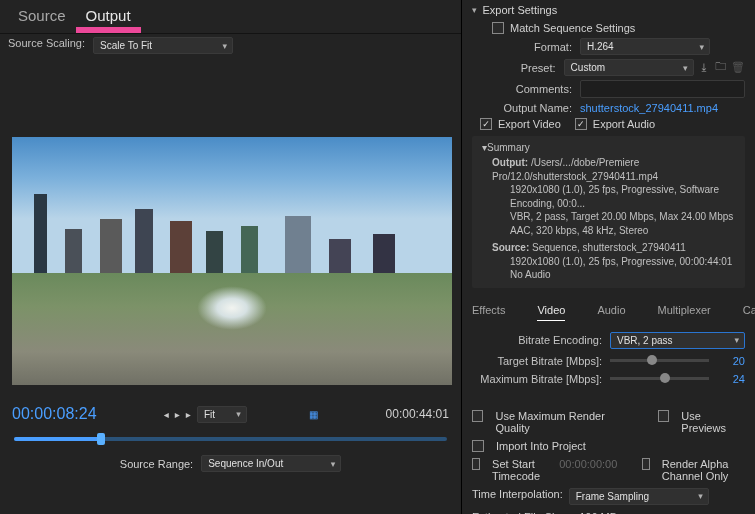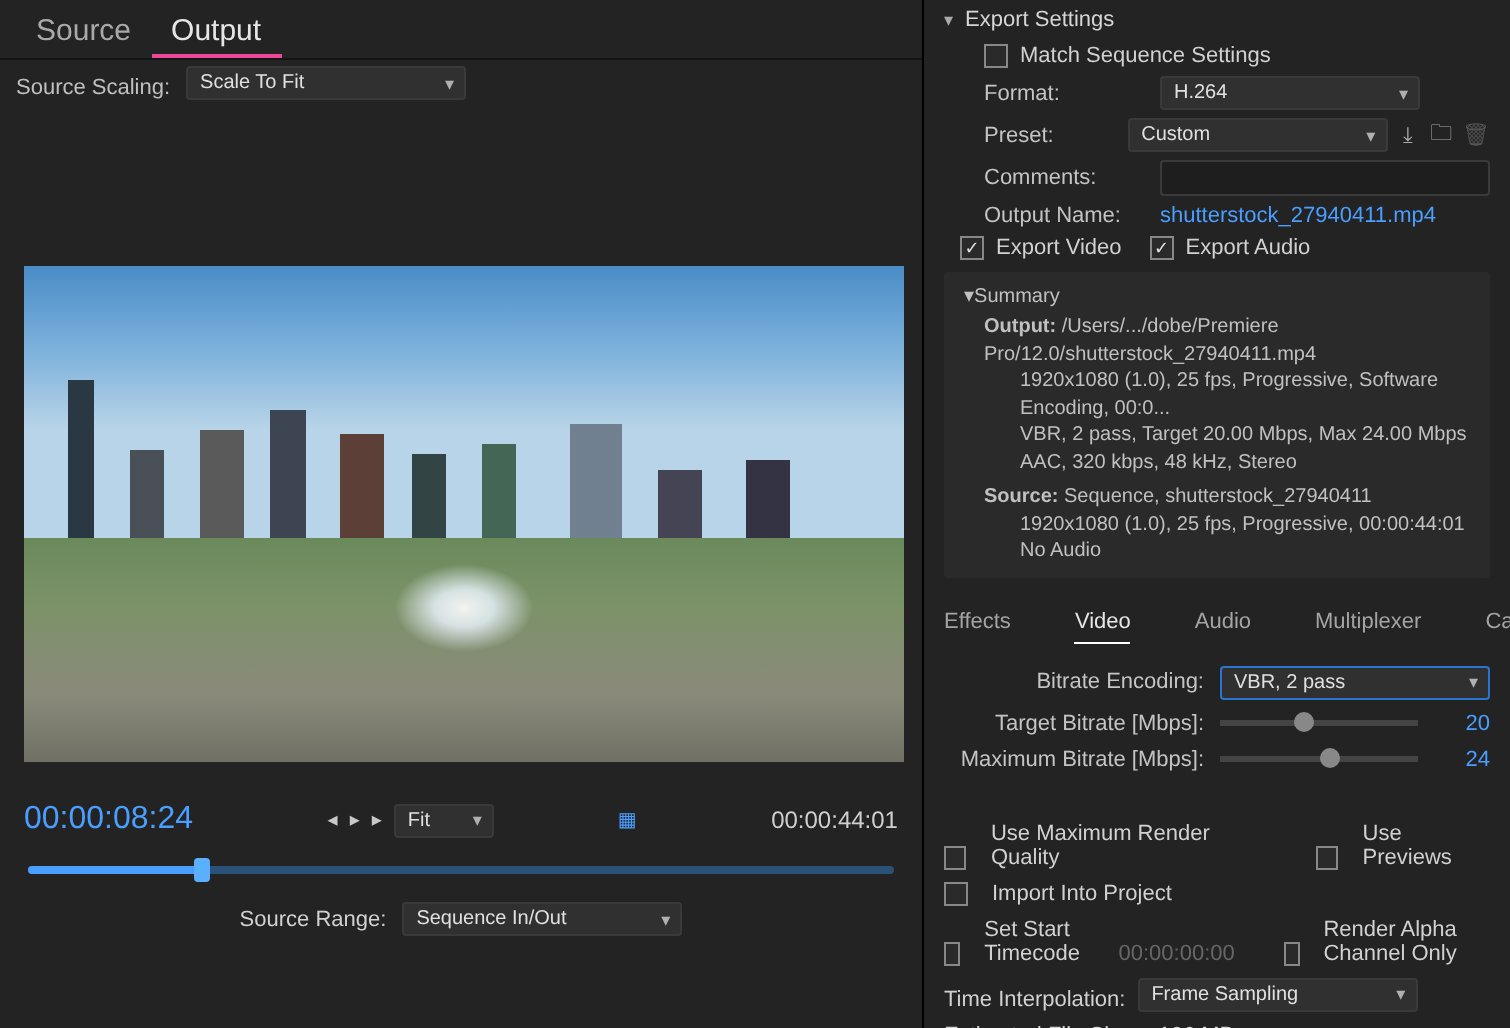--- a/index.html
+++ b/index.html
@@ -2,22 +2,22 @@
 <html><head>
 <meta charset="utf-8">
 <style>
 * { margin: 0; padding: 0; box-sizing: border-box; }
 body { background: #232323; color: #d1d1d1; font-family: -apple-system, "Segoe UI", sans-serif; font-size: 11px; width: 755px; height: 514px; overflow: hidden; }
 .app { display: flex; height: 100%; }
 .left { width: 462px; background: #232323; display: flex; flex-direction: column; border-right: 1px solid #000; }
 .right { flex: 1; background: #232323; display: flex; flex-direction: column; overflow: hidden; }
 .tabs { display: flex; padding: 4px 8px 0; border-bottom: 1px solid #131313; font-size: 15px; }
 .tab { padding: 3px 10px; color: #a8a8a8; cursor: pointer; }
-.tab.active { color: #e6e6e6; border-bottom: 2px solid #ec4899; }
-.row { display: flex; align-items: flex-end; padding: 3px 8px; font-size: 11px; }
+.tab.active { color: #e6e6e6; border-bottom: 6px solid #ec4899; }
+.row { display: flex; align-items: flex-start; padding: 3px 8px; font-size: 11px; }
 .row .lbl { color: #c0c0c0; margin-right: 8px; }
 .select { background: #303030; border: 1px solid #3a3a3a; color: #e0e0e0; padding: 2px 20px 2px 6px; position: relative; font-size: 10px; min-width: 100px; border-radius: 2px; display: inline-flex; align-items: center; }
 .select.wide { min-width: 140px; }
 .select::after { content: "▾"; position: absolute; right: 5px; font-size: 9px; color: #b0b0b0; }
 .select.blue-border { border-color: #2a75d1; }
 .preview { flex: 0 0 auto; padding: 80px 12px 10px; }
 .preview-img { width: 440px; height: 248px; position: relative; overflow: hidden; }
 .sky { position: absolute; width: 100%; height: 55%; background: linear-gradient(#4a8cc7 0%, #7bb0db 30%, #b8d4e8 60%); }
 .ground { position: absolute; bottom: 0; width: 100%; height: 45%; background: linear-gradient(#6a8a5c 0%, #7c9268 30%, #8a8a7a 70%, #707065 100%); }
 .building { position: absolute; bottom: 45%; background: #556; }
@@ -37,39 +37,39 @@
 .time-txt { color: #4a9eff; font-size: 16px; }
 .time-txt2 { color: #d0d0d0; font-size: 12px; }
 .play-ctrls { display: flex; align-items: center; gap: 6px; }
 .pctrl { color: #c8c8c8; font-size: 10px; cursor: pointer; }
 .slider-track { height: 4px; background: #2a5278; position: relative; margin: 8px 2px; border-radius: 2px; }
 .slider-fill { position: absolute; left: 0; height: 100%; background: #4a9eff; border-radius: 2px; }
 .slider-thumb { position: absolute; top: -4px; width: 8px; height: 12px; background: #5ab0ff; border-radius: 2px; transform: translateX(-50%); }
 .section-hdr { display: flex; align-items: center; padding: 4px 10px; font-size: 11px; color: #d6d6d6; }
 .section-hdr .chev { margin-right: 6px; font-size: 9px; color: #aaa; }
 .field-row { display: flex; align-items: center; padding: 2px 10px 2px 30px; font-size: 11px; }
-.field-row .flbl { width: 80px; text-align: left; color: #c4c4c4; margin-right: 8px; }
+.field-row .flbl { width: 80px; text-align: right; color: #c4c4c4; margin-right: 8px; }
 .checkbox { width: 12px; height: 12px; border: 1px solid #888; background: #2a2a2a; margin-right: 6px; display: inline-flex; align-items: center; justify-content: center; font-size: 9px; color: #e0e0e0; }
 .checkbox.checked::before { content: "✓"; }
 .link { color: #4a9eff; }
 .iconbtn { width: 16px; height: 16px; display: inline-flex; align-items: center; justify-content: center; color: #aaa; margin-left: 4px; font-size: 11px; }
 .summary-block { background: #2a2a2a; margin: 4px 10px; padding: 6px 10px; font-size: 10px; color: #c0c0c0; border-radius: 2px; }
 .summary-block .sline { padding-left: 28px; line-height: 1.35; }
 .summary-block .shdr { display: flex; align-items: center; margin-bottom: 3px; }
 .subtabs { display: flex; padding: 6px 10px 0; font-size: 11px; gap: 32px; }
 .subtab { color: #a4a4a4; padding-bottom: 4px; cursor: pointer; }
 .subtab.active { color: #e6e6e6; border-bottom: 1px solid #fff; }
 .slide-row { display: flex; align-items: center; padding: 3px 10px; font-size: 11px; }
 .slide-row .slbl { width: 130px; text-align: right; color: #c4c4c4; margin-right: 8px; }
 .hslider { flex: 1; height: 3px; background: #444; position: relative; margin-right: 10px; }
 .hslider .knob { position: absolute; top: -4px; width: 10px; height: 10px; background: #888; border-radius: 50%; transform: translateX(-50%); }
 .valnum { color: #4a9eff; width: 26px; text-align: right; }
 .divider { height: 1px; background: #111; margin: 3px 0; }
 .bottom-opts { padding: 6px 10px; font-size: 11px; }
-.bottom-opts .optrow { display: flex; align-items: flex-end; padding: 3px 0; gap: 6px; }
+.bottom-opts .optrow { display: flex; align-items: flex-start; padding: 3px 0; gap: 6px; }
 .tc-disabled { color: #666; margin-left: 4px; }
 .txtbox { background: #1e1e1e; border: 1px solid #3a3a3a; height: 18px; border-radius: 2px; }
 </style>
 </head>
 <body>
 
 <div class="app">
   <div class="left">
     <div class="tabs">
       <div class="tab">Source</div>

